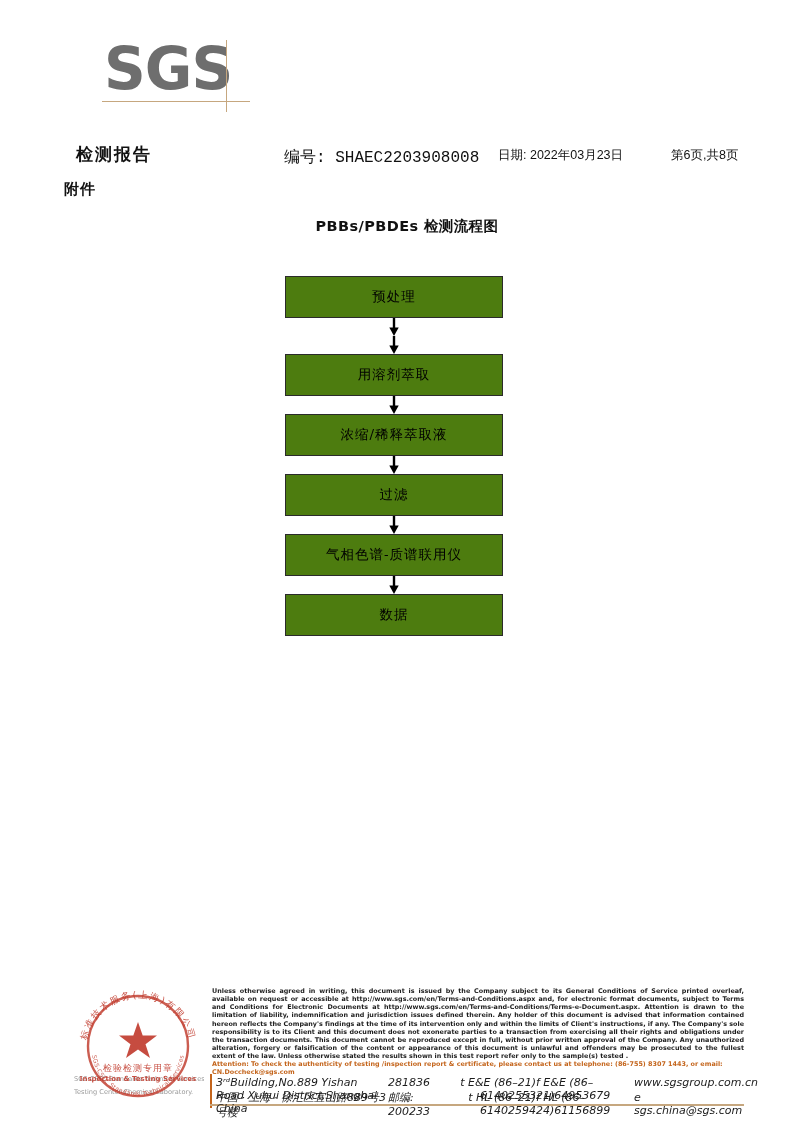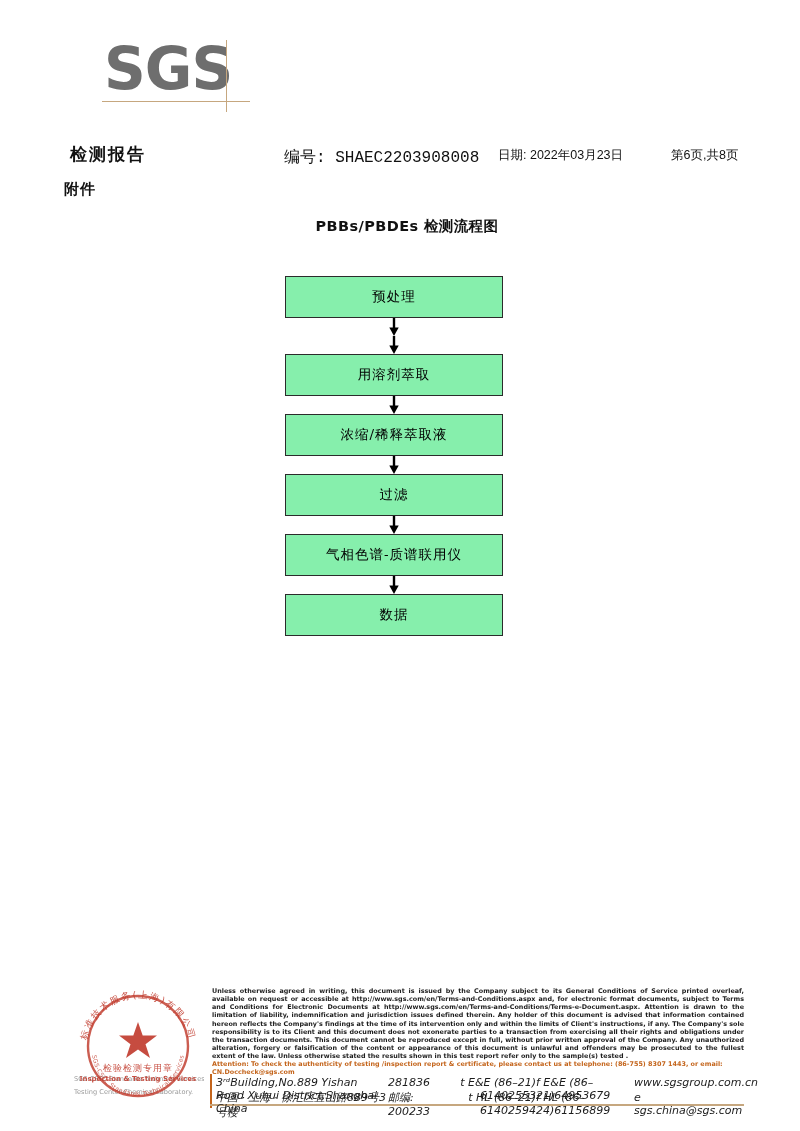--- a/index.html
+++ b/index.html
@@ -55,21 +55,21 @@
   
   .doc-header {
     position: absolute;
     left: 64px;
     top: 143px;
     width: 680px;
     height: 24px;
   }
   .doc-title {
     position: absolute;
-    left: 6px;
+    left: 12px;
     top: 0;
     font-size: 17px;
     font-weight: 700;
     letter-spacing: 2px;
     font-family: "DejaVu Sans", sans-serif;
   }
   .hdr-no {
     position: absolute;
     left: 220px;
     top: 4px;
@@ -118,21 +118,21 @@
     width: 218px;
   }
   .flow-box {
     box-sizing: border-box;
     width: 218px;
     height: 42px;
     border: 1px solid #2b2b2b;
     display: flex;
     align-items: center;
     justify-content: center;
-    background: #86efac;
+    background: #4d7c0f;
     font-size: 13.5px;
     letter-spacing: 1px;
     font-family: "DejaVu Serif", "Liberation Serif", serif;
     color: #000000;
   }
   .flow-arrow {
     height: 18px;
     display: flex;
     align-items: center;
     justify-content: center;

